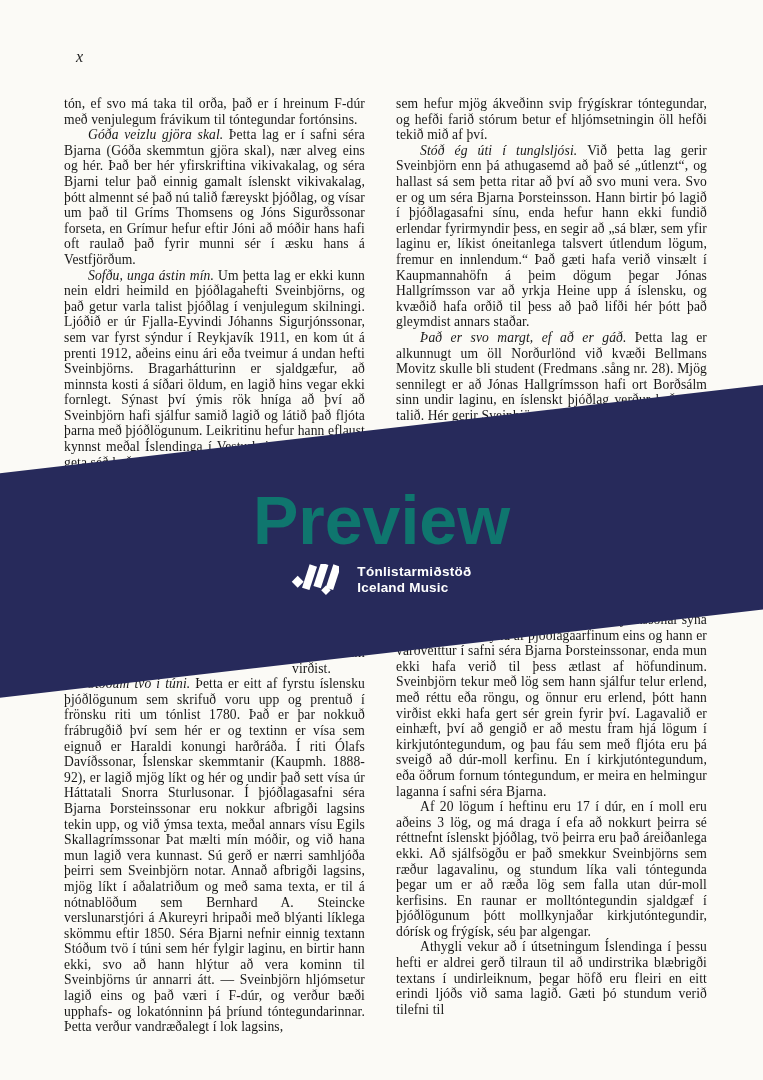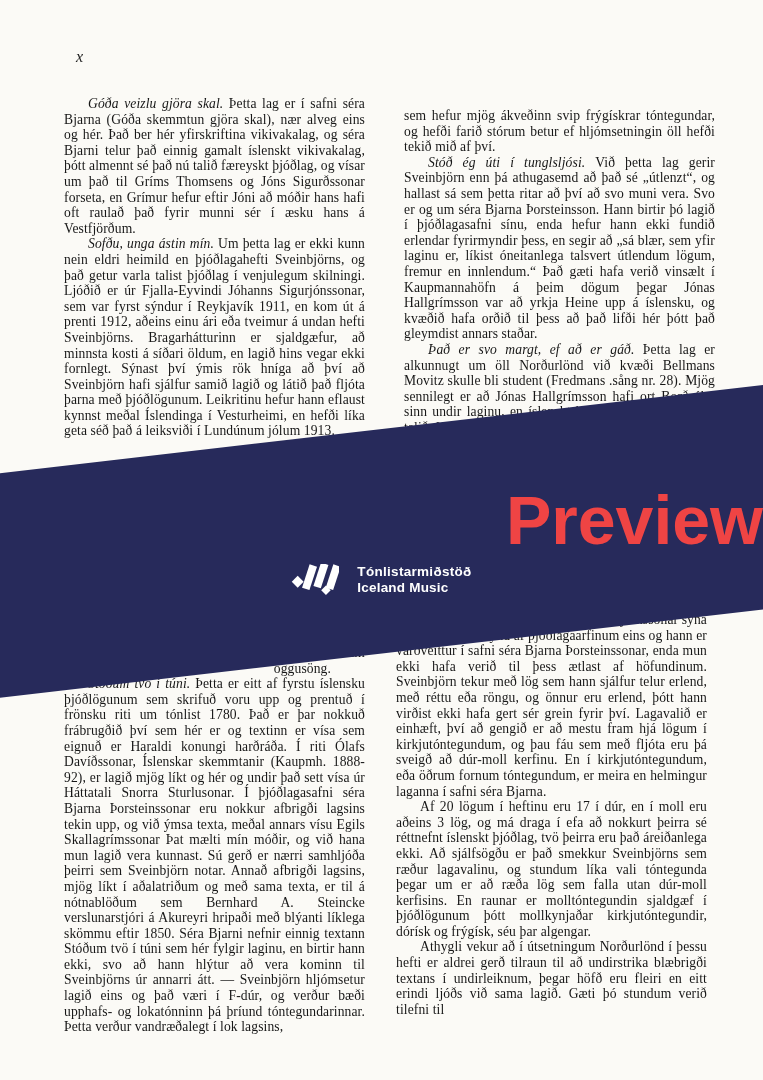--- a/index.html
+++ b/index.html
@@ -26,21 +26,21 @@
     z-index:1;
   }
   .col p{margin:0;}
   .col p.indent{text-indent:24px;}
   .col p.frag{text-align:right;}
   .col p.frag-mid{padding-right:34px;}
   .col span.bi{font-weight:normal;font-style:italic;}
   .col span.i{}
   .col-left-top{left:64px;top:96px;width:301px;}
   .col-left-bottom{left:64px;top:645px;width:301px;}
-  .col-right-top{left:396px;top:108px;width:311px;margin-left:8px;}
+  .col-right-top{left:396px;top:96px;width:311px;}
   .col-right-bottom{left:396px;top:612px;width:311px;}
 
   .watermark{
     position:absolute;
     left:-170px;top:430px;
     width:1100px;height:223px;
     background:#272a5b;
     transform:rotate(-6.6deg);
     z-index:5;
   }
@@ -72,45 +72,46 @@
   .logo-sub{font-weight:bold;letter-spacing:0.2px;}
 </style>
 </head>
 <body>
 
 <div class="page">
 
   <div class="page-number">x</div>
 
   <div class="col col-left-top">
+      <p><span>tón, ef svo má taka til orða, það er í hreinum F-dúr með venjulegum frávikum til tóntegundar fortónsins.</span></p>
       <p class="indent"><span class="bi">Góða veizlu gjöra skal. </span><span>Þetta lag er í safni séra Bjarna (Góða skemmtun gjöra skal), nær alveg eins og hér. Það ber hér yfirskriftina </span><span class="i">vikivakalag,</span><span> og séra Bjarni telur það einnig gamalt íslenskt vikivakalag, þótt almennt sé það nú talið færeyskt þjóðlag, og vísar um það til Gríms Thomsens og Jóns Sigurðssonar forseta, en Grímur hefur eftir Jóni að móðir hans hafi oft raulað það fyrir munni sér í æsku hans á Vestfjörðum.</span></p>
       <p class="indent"><span class="bi">Sofðu, unga ástin mín. </span><span>Um þetta lag er ekki kunn nein eldri heimild en þjóðlagahefti Sveinbjörns, og það getur varla talist þjóðlag í venjulegum skilningi. Ljóðið er úr </span><span class="i">Fjalla-Eyvindi</span><span> Jóhanns Sigurjónssonar, sem var fyrst sýndur í Reykjavík 1911, en kom út á prenti 1912, aðeins einu ári eða tveimur á undan hefti Sveinbjörns. Bragarhátturinn er sjaldgæfur, að minnsta kosti á síðari öldum, en lagið hins vegar ekki fornlegt. Sýnast því ýmis rök hníga að því að Sveinbjörn hafi sjálfur samið lagið og látið það fljóta þarna með þjóðlögunum. Leikritinu hefur hann eflaust kynnst meðal Íslendinga í Vesturheimi, en hefði líka geta séð það á leiksviði í Lundúnum </span><span>jólum 1913.</span></p>
     </div>
   <div class="col col-left-bottom">
       <p class="frag"><span class="i">um</span></p>
-      <p class="frag frag-mid"><span class="i">öggusöng.</span></p>
+      <p class="frag frag-mid"><span class="i">virðist.</span></p>
       <p class="indent"><span class="bi">Stóðum tvö í túni. </span><span>Þetta er eitt af fyrstu íslensku þjóðlögunum sem skrifuð voru upp og prentuð í frönsku riti um tónlist 1780. Það er þar nokkuð frábrugðið því sem hér er og textinn er vísa sem eignuð er Haraldi konungi harðráða. Í riti Ólafs Davíðssonar, </span><span class="i">Íslenskar skemmtanir</span><span> (Kaupmh. 1888-92), er lagið mjög líkt og hér og undir það sett vísa úr </span><span class="i">Háttatali</span><span> Snorra Sturlusonar. Í þjóðlagasafni séra Bjarna Þorsteinssonar eru nokkur afbrigði lagsins tekin upp, og við ýmsa texta, meðal annars vísu Egils Skallagrímssonar </span><span class="i">Þat mælti mín móðir,</span><span> og við hana mun lagið vera kunnast. Sú gerð er nærri samhljóða þeirri sem Sveinbjörn notar. Annað afbrigði lagsins, mjög líkt í aðalatriðum og með sama texta, er til á nótnablöðum sem Bernhard A. Steincke verslunarstjóri á Akureyri hripaði með blýanti líklega skömmu eftir 1850. Séra Bjarni nefnir einnig textann </span><span class="i">Stóðum tvö í túni</span><span> sem hér fylgir laginu, en birtir hann ekki, svo að hann hlýtur að vera kominn til Sveinbjörns úr annarri átt. — Sveinbjörn hljómsetur lagið eins og það væri í F-dúr, og verður bæði upphafs- og lokatónninn þá þríund tóntegundarinnar. Þetta verður vandræðalegt í lok lagsins,</span></p>
     </div>
   <div class="col col-right-top">
       <p><span>sem hefur mjög ákveðinn svip frýgískrar tóntegundar, og hefði farið stórum betur ef hljómsetningin öll hefði tekið mið af því.</span></p>
       <p class="indent"><span class="bi">Stóð ég úti í tunglsljósi. </span><span>Við þetta lag gerir Sveinbjörn enn þá athugasemd að það sé „útlenzt“, og hallast sá sem þetta ritar að því að svo muni vera. Svo er og um séra Bjarna Þorsteinsson. Hann birtir þó lagið í þjóðlagasafni sínu, enda hefur hann ekki fundið erlendar fyrirmyndir þess, en segir að „sá blær, sem yfir laginu er, líkist óneitanlega talsvert útlendum lögum, fremur en innlendum.“ Það gæti hafa verið vinsælt í Kaupmannahöfn á þeim dögum þegar Jónas Hallgrímsson var að yrkja Heine upp á íslensku, og kvæðið hafa orðið til þess að það lifði hér þótt það gleymdist annars staðar.</span></p>
       <p class="indent"><span class="bi">Það er svo margt, ef að er gáð. </span><span>Þetta lag er alkunnugt um öll Norðurlönd við kvæði Bellmans </span><span class="i">Movitz skulle bli student</span><span> (Fredmans .sång nr. 28). Mjög sennilegt er að Jónas Hallgrímsson hafi ort </span><span class="i">Borðsálm</span><span> sinn undir laginu, en íslenskt þjóðlag verður það seint talið. Hér gerir Sveinbjörn ráð fyrir að meginefni</span></p>
     </div>
   <div class="col col-right-bottom">
       <p class="frag"><span>jörnssonar sýna</span></p>
       <p class="frag"><span>ynd af þjóðlagaarfinum eins og hann er</span></p>
       <p><span>varðveittur í safni séra Bjarna Þorsteinssonar, enda mun ekki hafa verið til þess ætlast af höfundinum. Sveinbjörn tekur með lög sem hann sjálfur telur erlend, með réttu eða röngu, og önnur eru erlend, þótt hann virðist ekki hafa gert sér grein fyrir því. Lagavalið er einhæft, því að gengið er að mestu fram hjá lögum í kirkjutóntegundum, og þau fáu sem með fljóta eru þá sveigð að dúr-moll kerfinu. En í kirkjutóntegundum, eða öðrum fornum tóntegundum, er meira en helmingur laganna í safni séra Bjarna.</span></p>
       <p class="indent"><span>Af 20 lögum í heftinu eru 17 í dúr, en í moll eru aðeins 3 lög, og má draga í efa að nokkurt þeirra sé réttnefnt íslenskt þjóðlag, tvö þeirra eru það áreiðanlega ekki. Að sjálfsögðu er það smekkur Sveinbjörns sem ræður lagavalinu, og stundum líka vali tóntegunda þegar um er að ræða lög sem falla utan dúr-moll kerfisins. En raunar er molltóntegundin sjaldgæf í þjóðlögunum þótt mollkynjaðar kirkjutóntegundir, dórísk og frýgísk, séu þar algengar.</span></p>
-      <p class="indent"><span>Athygli vekur að í útsetningum Norðurlönd í þessu hefti er aldrei gerð tilraun til að undirstrika blæbrigði textans í undirleiknum, þegar höfð eru fleiri en eitt erindi ljóðs við sama lagið. Gæti þó stundum verið tilefni til</span></p>
+      <p class="indent"><span>Athygli vekur að í útsetningum Íslendinga í þessu hefti er aldrei gerð tilraun til að undirstrika blæbrigði textans í undirleiknum, þegar höfð eru fleiri en eitt erindi ljóðs við sama lagið. Gæti þó stundum verið tilefni til</span></p>
     </div>
 
   <div class="watermark" style="background: rgb(39, 42, 91);"></div>
 
   <div class="watermark-content">
-    <div class="preview-title" style="color: #ef4444; text-align: right;">Preview</div>
+    <div class="preview-title" style="color: #0f766e;">Preview</div>
     <div class="logo-row">
       <svg class="logo-mark" viewBox="0 0 52 34" xmlns="http://www.w3.org/2000/svg" fill="#ffffff">
         <path d="M7 13 L13.5 19.5 L7 26 L0.5 19.5 Z"></path>
         <rect x="-4.25" y="-13.5" width="8.5" height="27" transform="translate(20 14.5) rotate(18)"></rect>
         <rect x="-4.25" y="-13.5" width="8.5" height="27" transform="translate(32.5 12.5) rotate(18)"></rect>
         <path d="M38 23.5 L43.2 28.7 L38 33.9 L32.8 28.7 Z"></path>
         <rect x="-4.25" y="-13.5" width="8.5" height="27" transform="translate(46 14.5) rotate(18)"></rect>
       </svg>
       <div class="logo-text">
         <div class="logo-name">Tónlistarmiðstöð</div>

